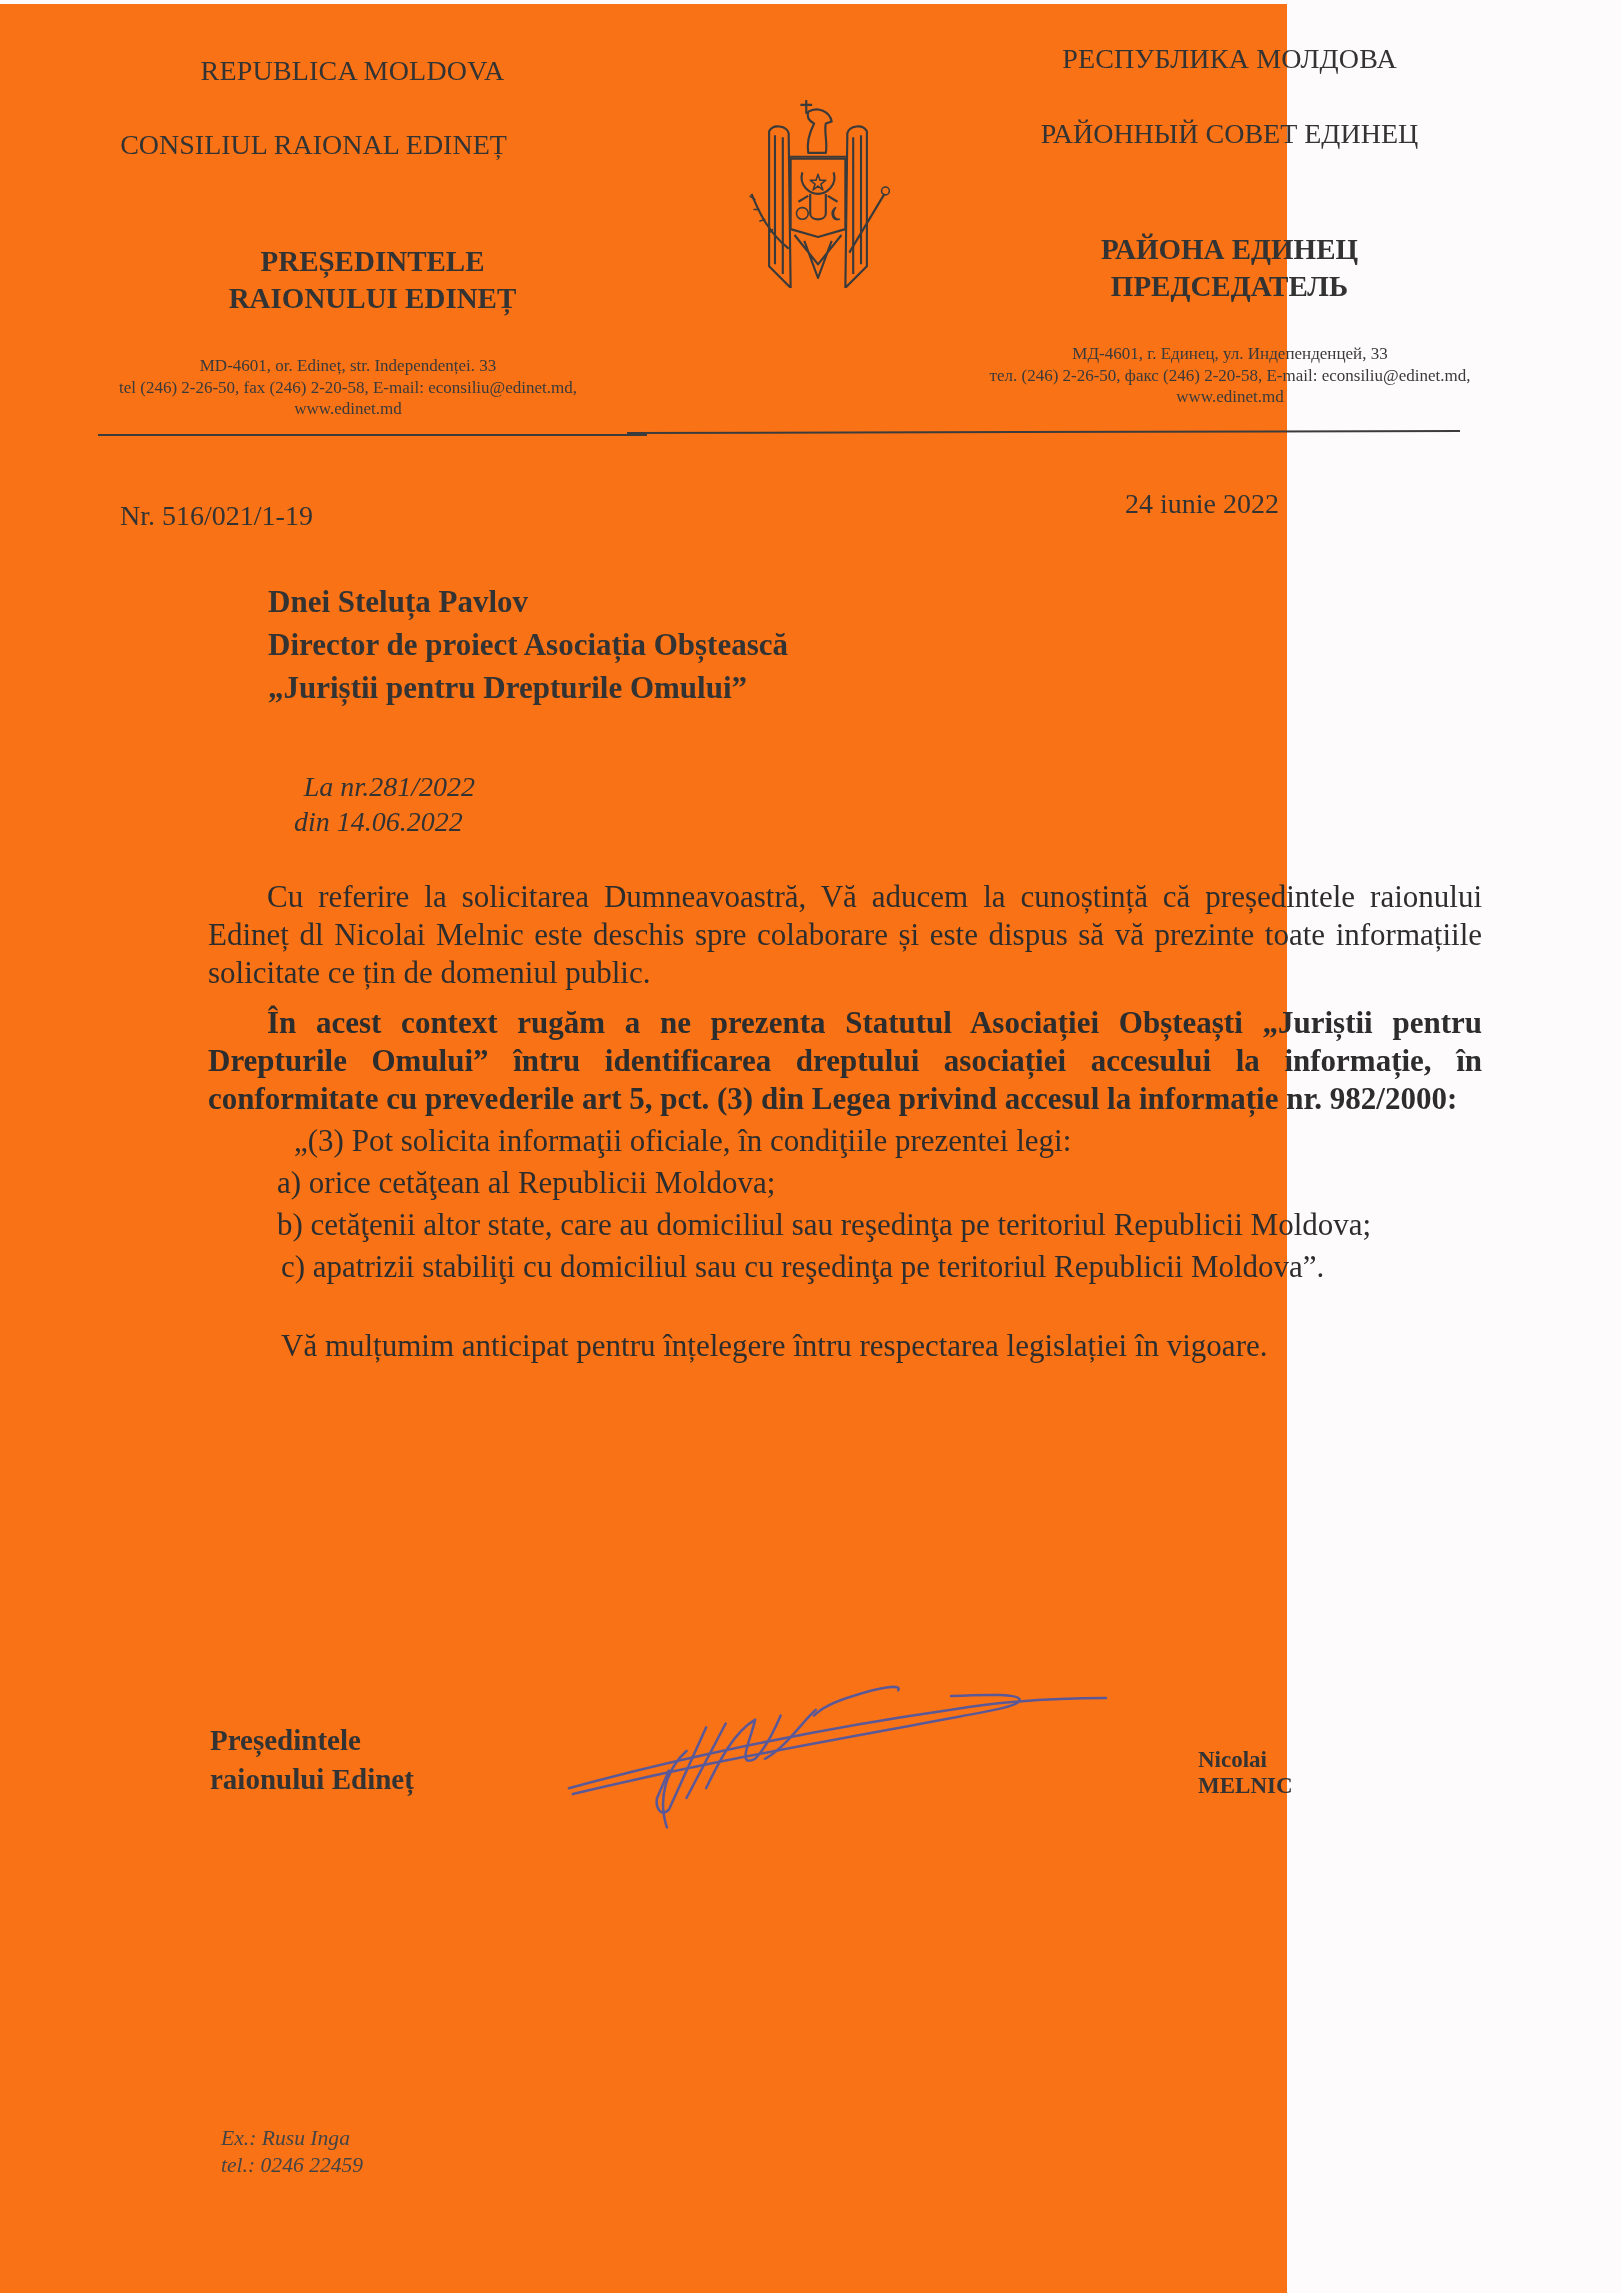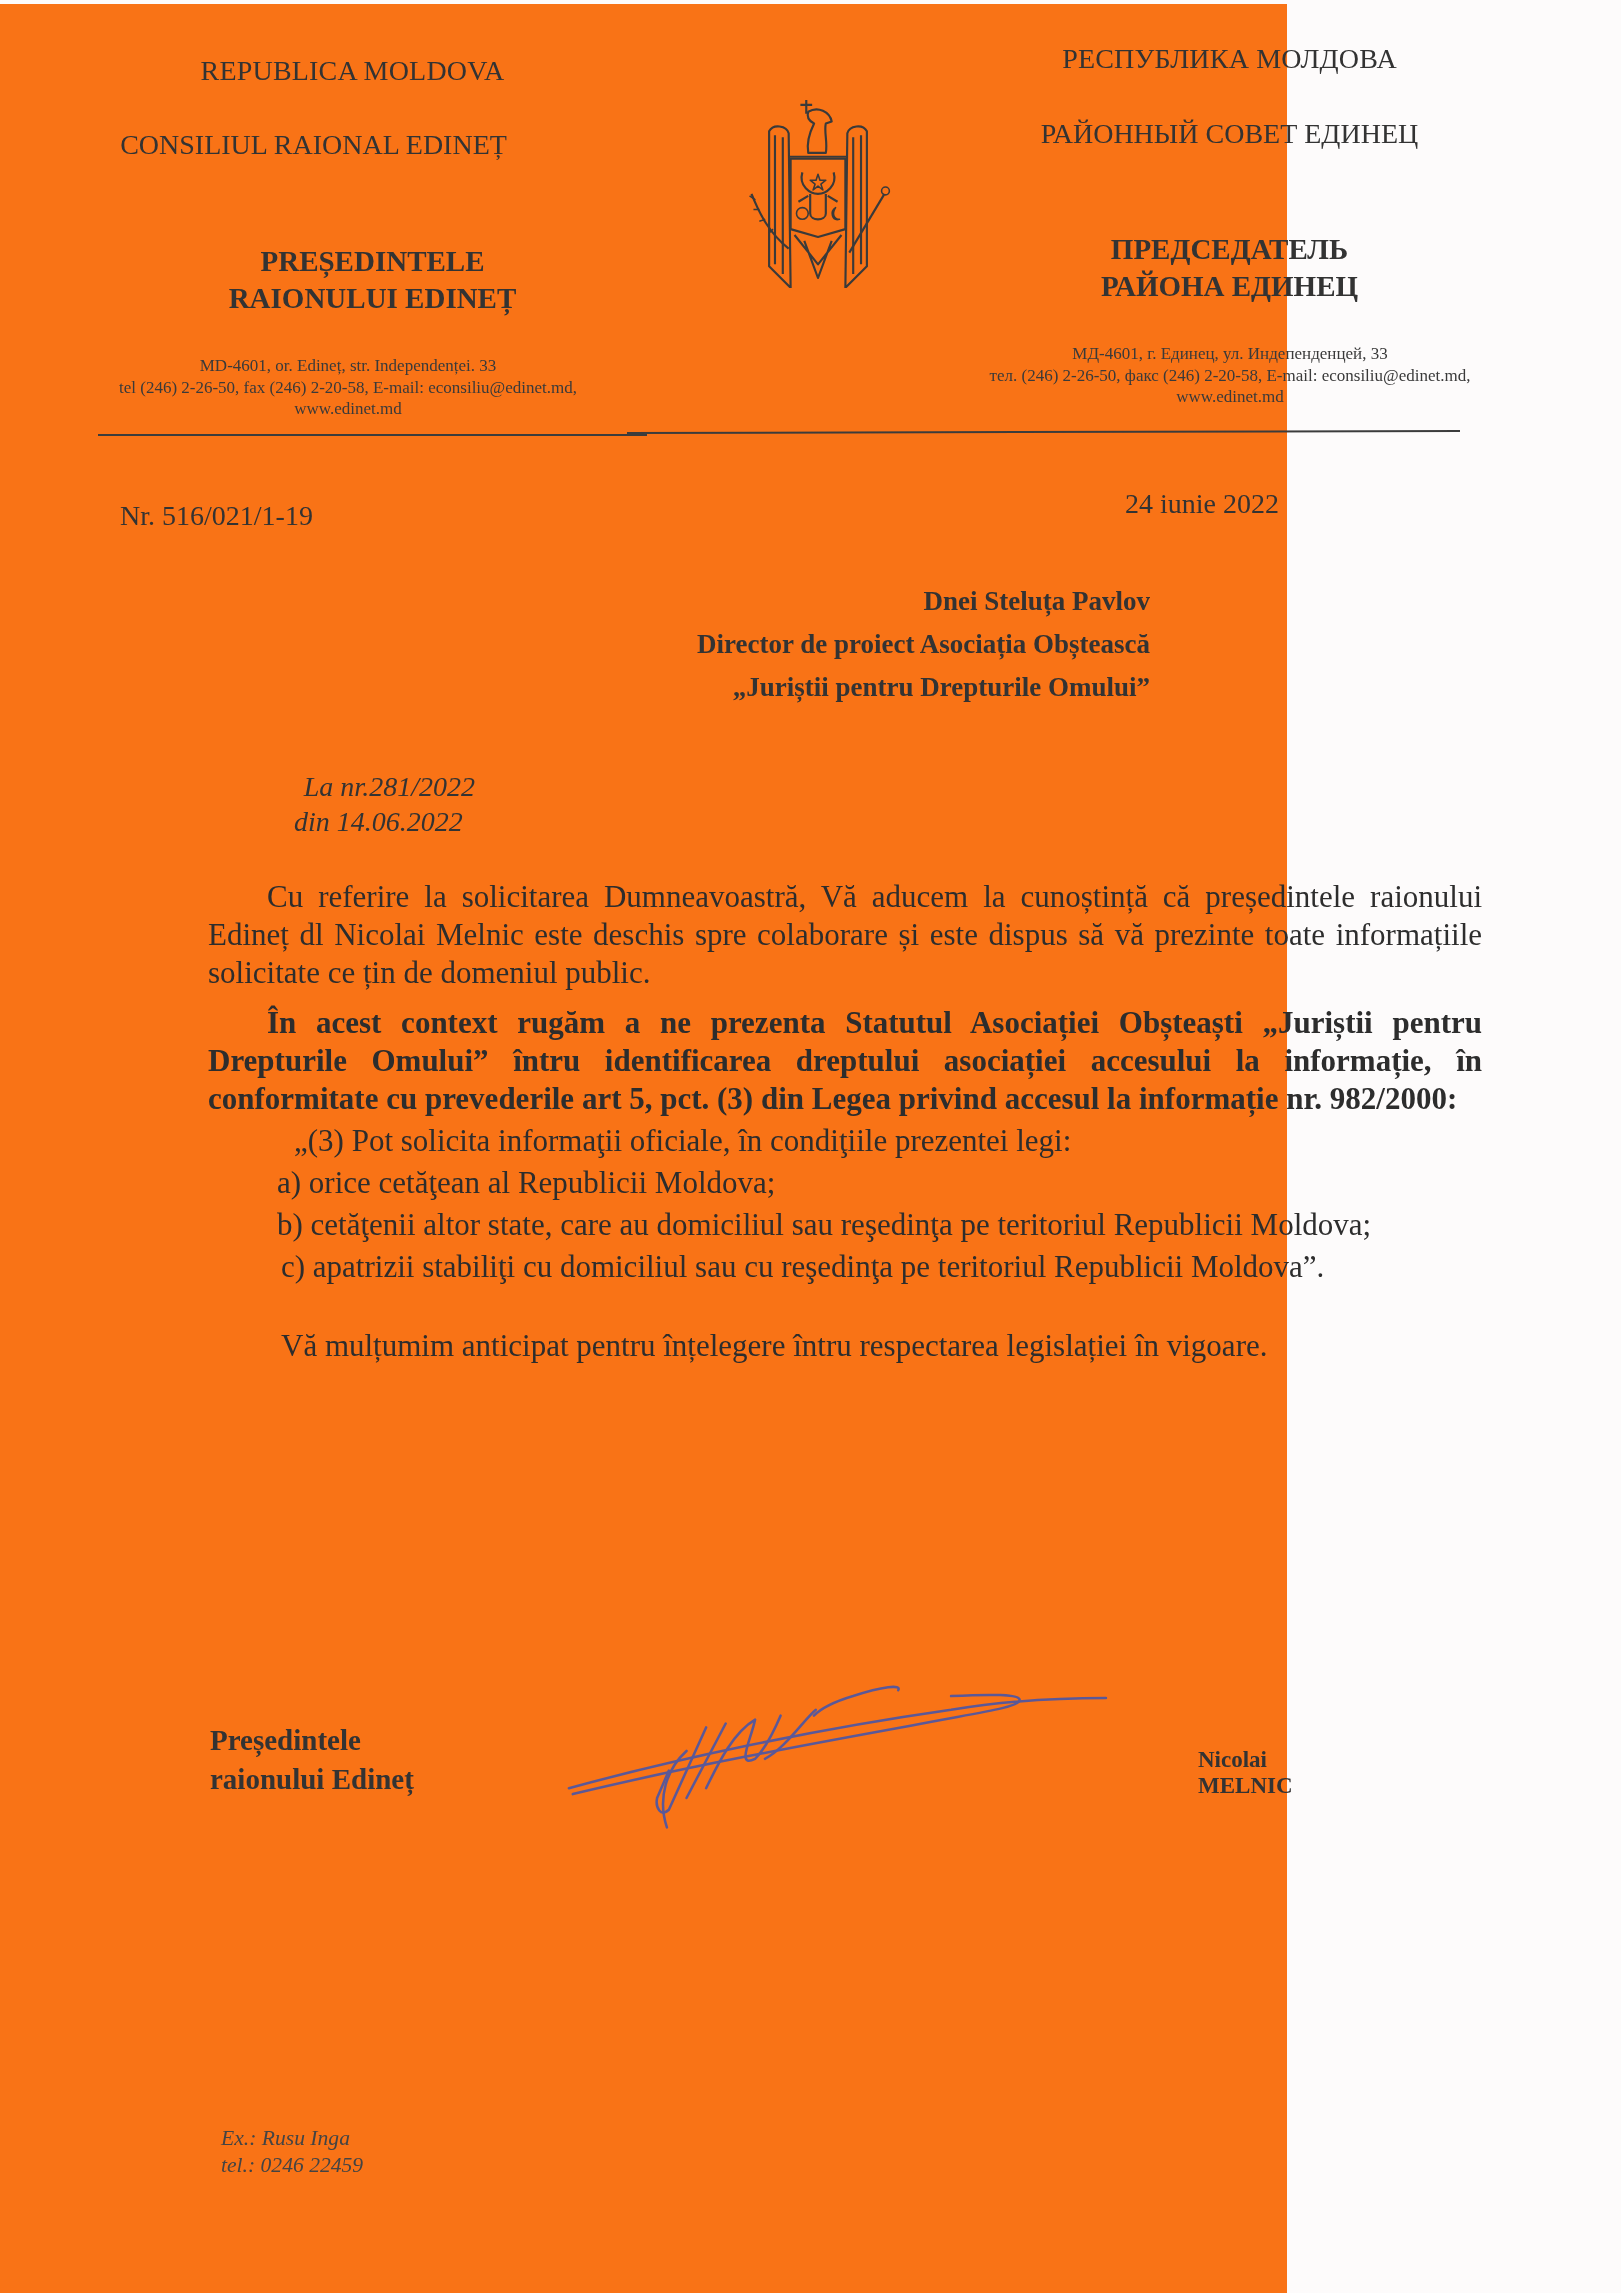--- a/index.html
+++ b/index.html
@@ -44,23 +44,22 @@
       top: 88px;
       width: 176px;
       height: 196px;
     }
 
     .refline { font-size: 28px; color: #333; }
 
     .addressee {
       right: 137px;
       width: 882px;
-      text-align: right;
       font-weight: bold;
-      font-size: 27px;
+      font-size: 31px;
       line-height: 43px;
       color: #333;
     }
 
     .ref-in {
       font-style: italic;
       font-size: 28px;
       line-height: 35px;
       color: #333;
     }
@@ -154,22 +153,22 @@
     </g>
   </svg>
 
   <div class="abs hdr-right center" style="top:39px;">
     <div class="hdr-country">РЕСПУБЛИКА МОЛДОВА</div>
   </div>
   <div class="abs hdr-right center" style="top:114px;">
     <div class="hdr-council">РАЙОННЫЙ СОВЕТ ЕДИНЕЦ</div>
   </div>
   <div class="abs hdr-right center" style="top:227px;">
+    <div class="hdr-title">РАЙОНА ЕДИНЕЦ</div>
     <div class="hdr-title">ПРЕДСЕДАТЕЛЬ</div>
-    <div class="hdr-title">РАЙОНА ЕДИНЕЦ</div>
   </div>
   <div class="abs center" style="top:339px; left:941px; width:578px;">
     <div class="hdr-addr">МД-4601, г. Единец, ул. Индепенденцей, 33</div>
     <div class="hdr-addr">тел. (246) 2-26-50, факс (246) 2-20-58, E-mail: econsiliu@edinet.md,</div>
     <div class="hdr-addr">www.edinet.md</div>
   </div>
 
   <div class="rule" style="left:98px; top:430px; width:549px;"></div>
   <div class="rule" style="left:627px; top:427px; width:833px; transform:rotate(-0.15deg);"></div>
 

